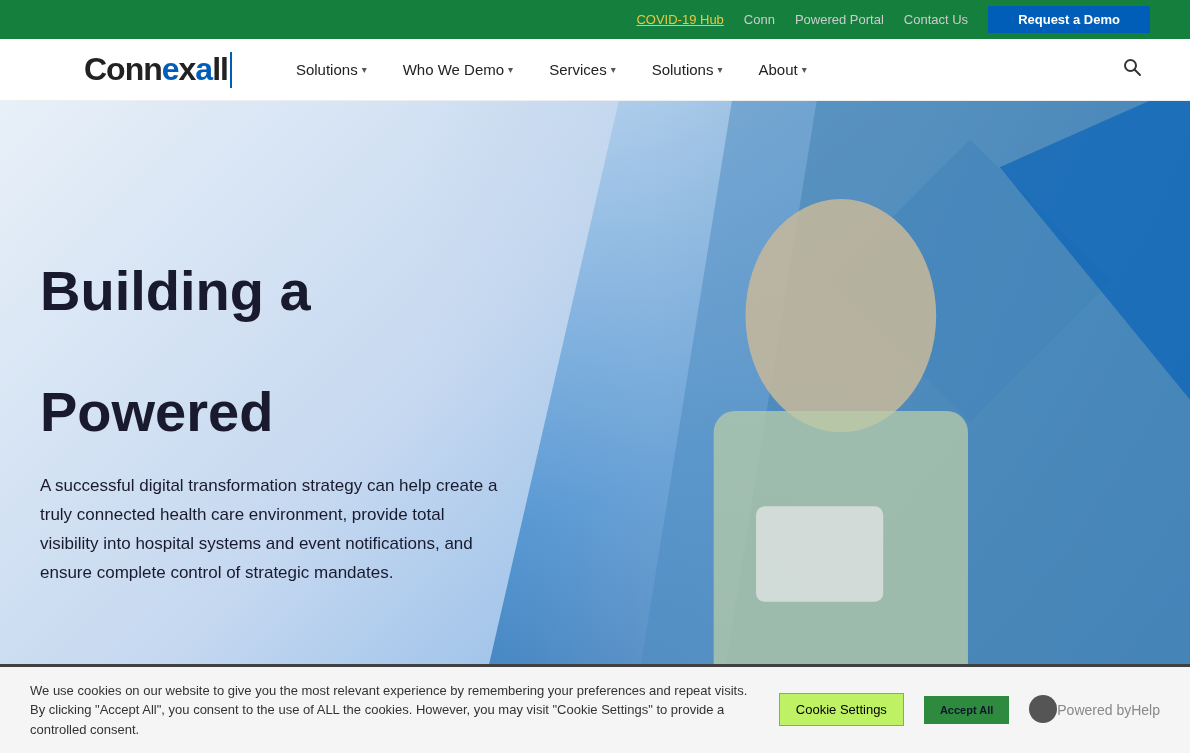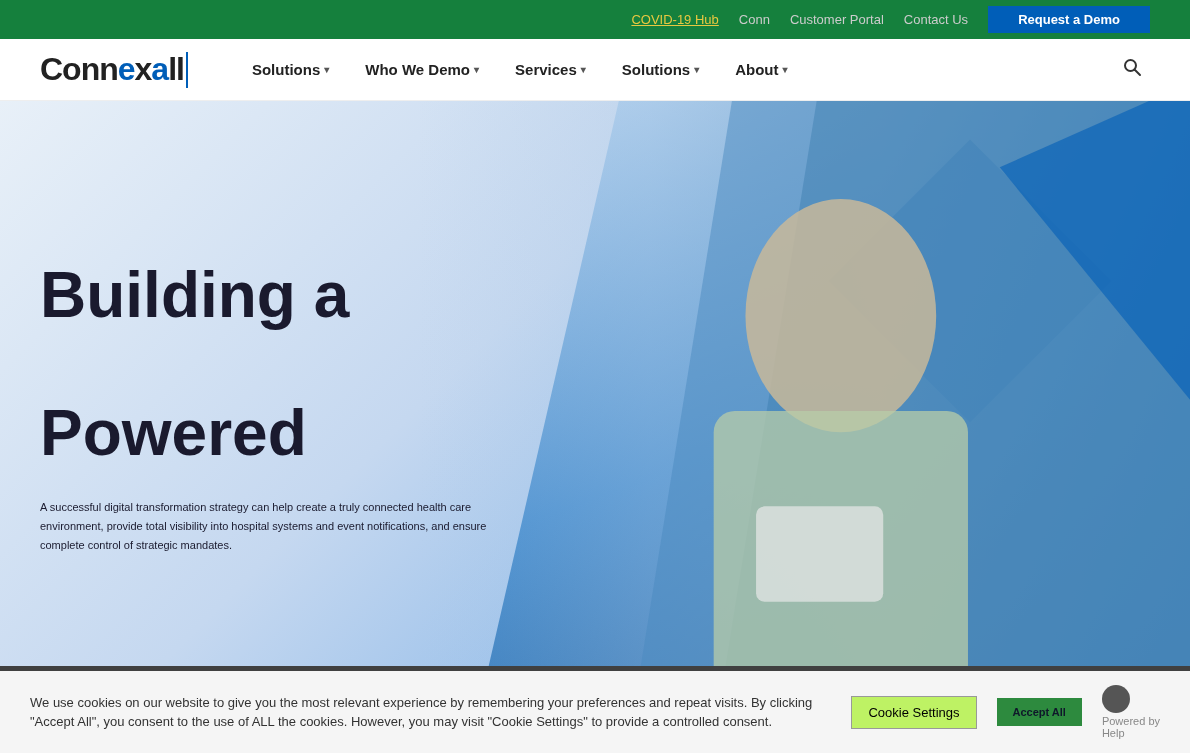--- a/index.html
+++ b/index.html
@@ -40,20 +40,21 @@
       align-items: center;
       padding: 10px 40px;
       border-bottom: 1px solid #eee;
       gap: 0;
       position: relative;
     }
     .logo {
       display: flex;
       align-items: center;
       margin-right: 50px;
+      margin-left: 44px;
     }
     .logo-text {
       font-size: 32px;
       font-weight: 900;
       color: #222;
       letter-spacing: -1px;
     }
     .logo-text span.conn {
       color: #222;
     }
@@ -71,21 +72,21 @@
       align-items: center;
       gap: 8px;
       flex: 1;
     }
     .nav-item {
       display: flex;
       align-items: center;
       gap: 4px;
       padding: 10px 14px;
       font-size: 15px;
-      font-weight: 700;
+      font-weight: 400;
       color: #222;
       cursor: pointer;
       white-space: nowrap;
     }
     .chevron {
       font-size: 10px;
       color: #555;
     }
     .search-icon-btn {
       margin-left: auto;
@@ -135,41 +136,41 @@
     }
 
     .hero-content {
       position: absolute;
       left: 40px;
       top: 160px;
       width: 500px;
       z-index: 10;
     }
     .hero-title {
-      font-size: 64px;
+      font-size: 56px;
       font-weight: 900;
       color: #1a1a2e;
       line-height: 1.08;
       margin-bottom: 30px;
     }
     .hero-subtitle {
-      font-size: 11px;
+      font-size: 17px;
       color: #1a1a2e;
       line-height: 1.7;
       max-width: 460px;
     }
 
     
     .cookie-banner {
       position: fixed;
       bottom: 0;
       left: 0;
       width: 1190px;
       background: #f5f5f5;
-      border-top: 5px solid #404040;
+      border-top: 3px solid #404040;
       padding: 14px 30px;
       display: flex;
       align-items: center;
       gap: 20px;
       z-index: 100;
       font-size: 13px;
       color: #333;
     }
     .cookie-text {
       flex: 1;
@@ -189,40 +190,41 @@
       color: #0f172a;
       border: none;
       padding: 8px 16px;
       font-size: 11px;
       cursor: pointer;
       white-space: nowrap;
       font-weight: 600;
     }
     .cookie-logo {
       display: flex;
-      flex-direction: column;
-      font-size: 11px;
+      flex-direction: row;
+      align-items: center;
+      font-size: 14px;
       color: #888;
       white-space: nowrap;
     }
     .cookie-logo-icon {
       width: 28px;
       height: 28px;
       background: #555;
       border-radius: 50%;
       margin-bottom: 2px;
     }
   </style>
 </head>
 <body>
 
 <div class="top-bar">
   <a class="covid-link">COVID-19 Hub</a>
   <a>Conn</a>
-  <a>Customer Portal</a>
+  <a>Powered Portal</a>
   <a>Contact Us</a>
   <button class="request-demo-btn">Request a Demo</button>
 </div>
 
 <nav class="main-nav">
   <div class="logo">
     <span class="logo-text">
       <span class="conn">Conn</span><span class="x">e</span><span class="conn">x</span><span class="x">a</span><span class="conn">ll</span>
     </span>
     <div class="logo-line"></div>

